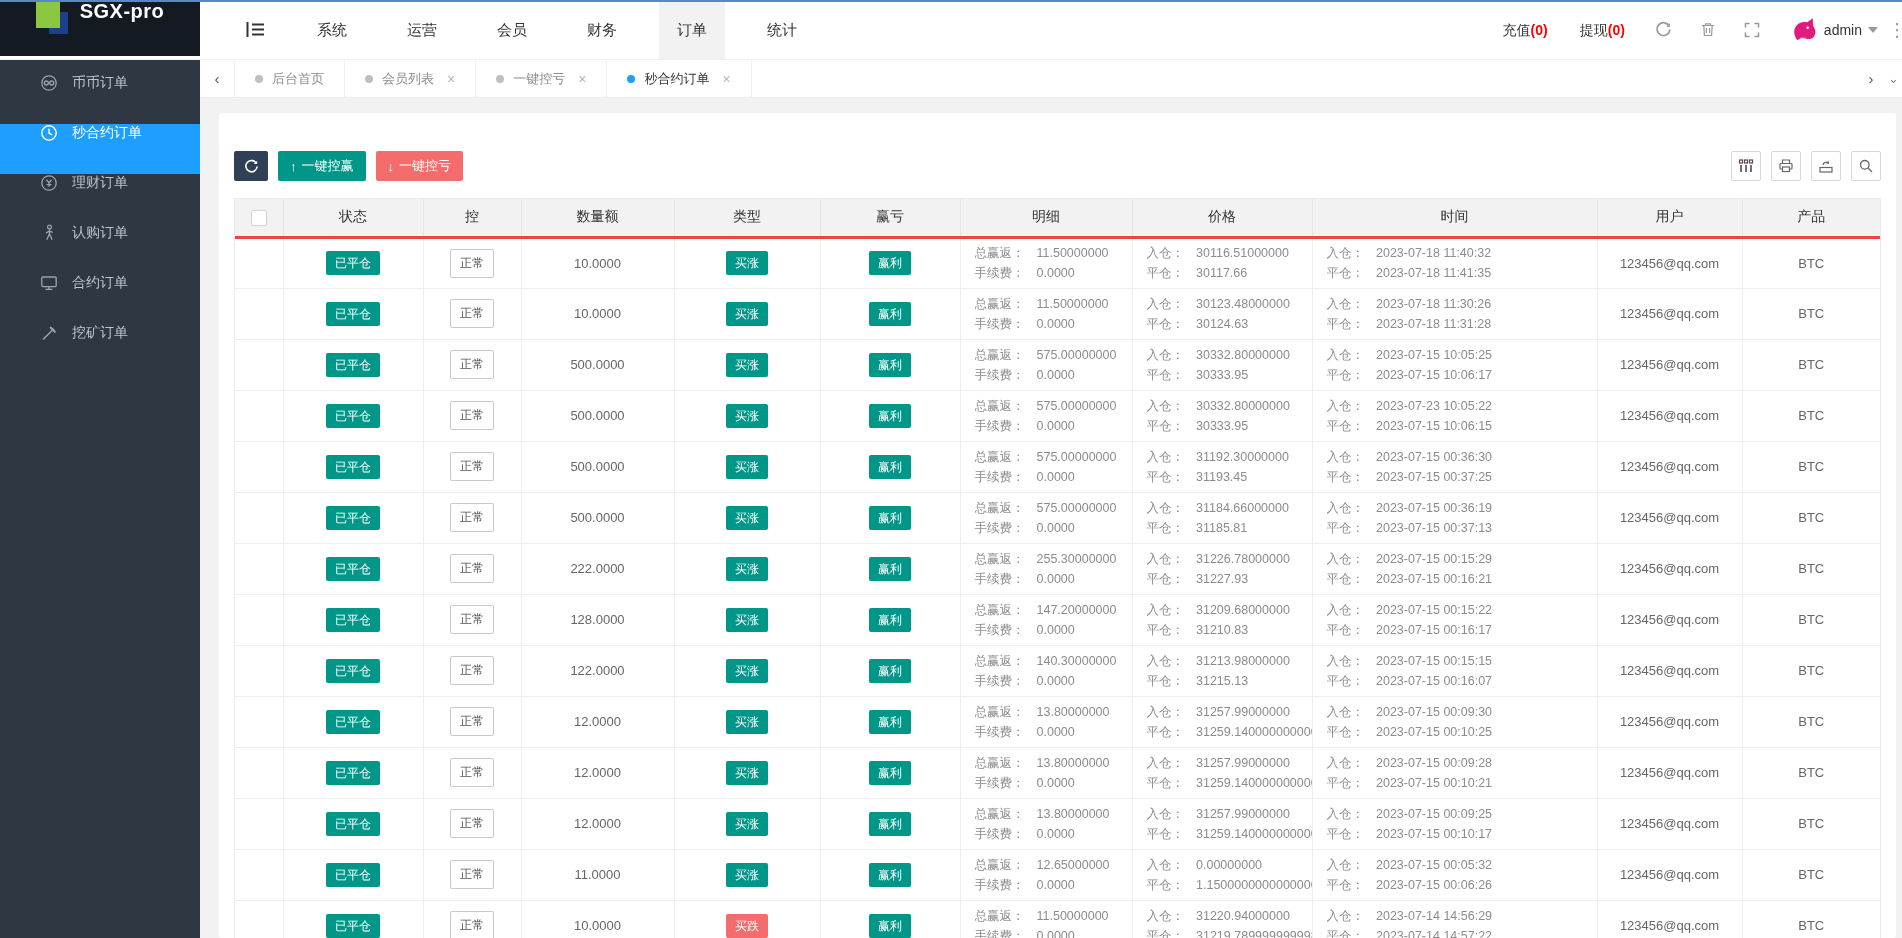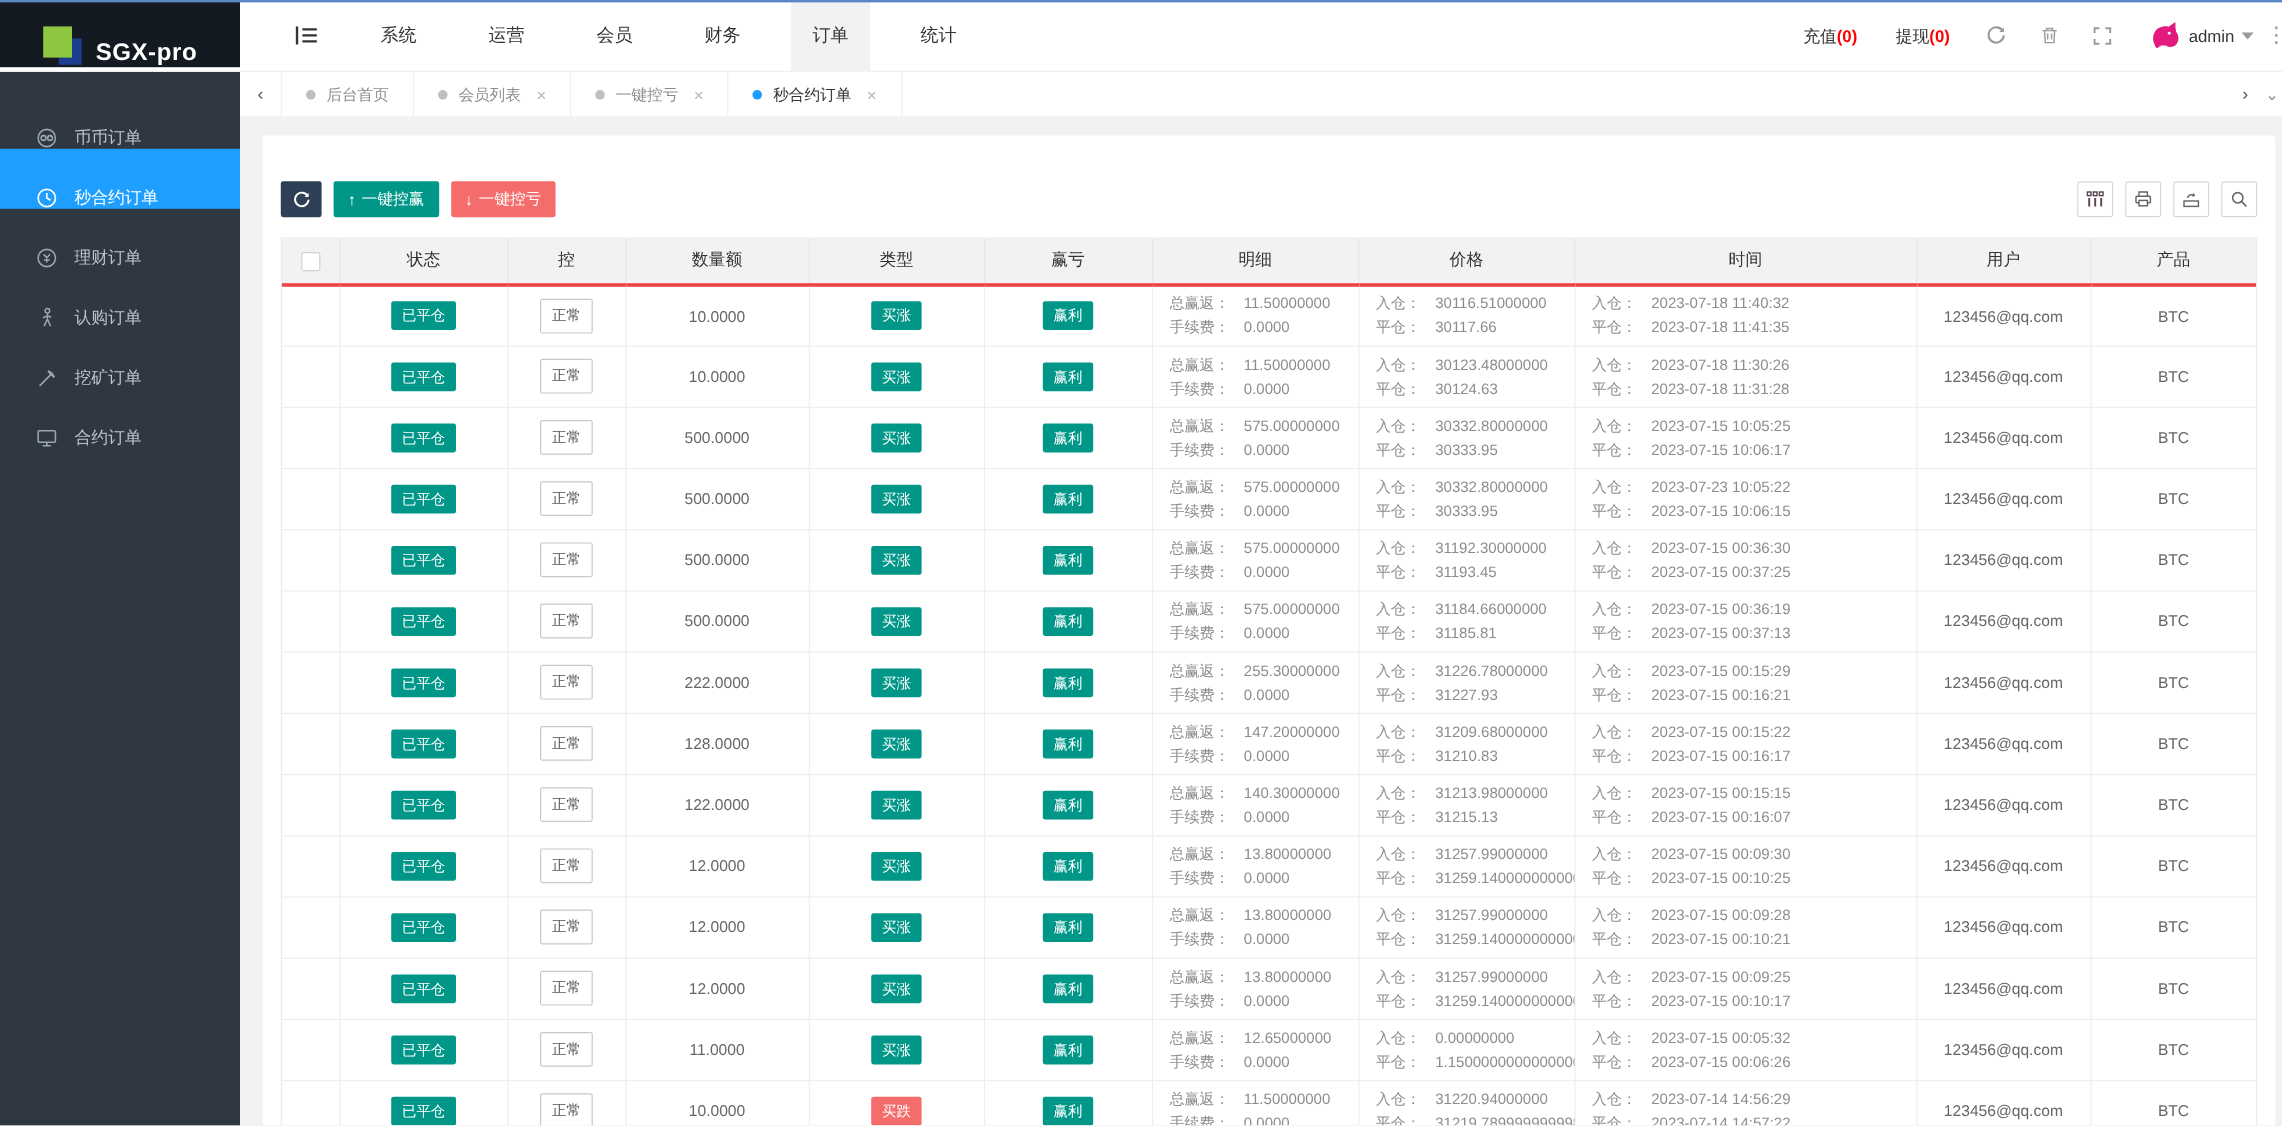--- a/index.html
+++ b/index.html
@@ -6,21 +6,21 @@
   html,body { width:1902px; height:938px; overflow:hidden; background:#f2f2f2;
     font-family:"Liberation Sans","DejaVu Sans",sans-serif; }
   #app { position:relative; width:1902px; height:938px; overflow:hidden; }
 
   
   .top-accent { position:absolute; top:0; left:0; width:100%; height:2px; background:#5b87c7; z-index:30; }
 
   
   .topbar { position:absolute; top:0; left:0; width:1902px; height:60px; background:#fff;
     border-bottom:1px solid #f0f0f0; display:flex; align-items:stretch; z-index:20; overflow:hidden; }
-  .logo { width:200px; height:56px; background:var(--logo-bg,#131a22); display:flex; align-items:flex-end;
+  .logo { width:200px; height:56px; background:var(--logo-bg,#131a22); display:flex; align-items:flex-start;
     justify-content:center; gap:10px; flex:0 0 auto; }
   .logo-mark { position:relative; width:34px; height:36px; }
   .logo-sq-blue { position:absolute; left:13px; top:12px; width:19px; height:22px; background:#1d3e8f; }
   .logo-sq-green { position:absolute; left:0; top:2px; width:24px; height:26px; background:#8dc63f; }
   .logo-text { color:#fff; font-size:20px; font-weight:bold; letter-spacing:0.5px; }
 
   .hamburger { margin-left:42px; display:flex; align-items:center; padding:0 4px; cursor:pointer; }
   .main-menu { display:flex; margin-left:30px; list-style:none;gap:24px; }
   .main-menu li { line-height:60px; padding:0 18px; font-size:15px; color:#333; cursor:pointer; }
   .main-menu li.active { background:#f2f2f2; }
@@ -46,21 +46,21 @@
   .tab .dot { width:8px; height:8px; border-radius:50%; background:#bfbfbf; }
   .tab.active { color:#333; }
   .tab.active .dot { background:var(--accent,#1e9fff); }
   .tab .close { color:#b5b5b5; font-size:14px; margin-left:4px; cursor:pointer; }
   .tab-arrow.right { margin-left:auto; }
   .tab-corner { width:14px; display:flex; align-items:center; color:#888; font-size:13px; flex:0 0 auto; }
 
   
   .sidebar { position:absolute; top:60px; left:0; width:200px; height:878px; background:var(--sidebar,#2e3742); }
   .side-list { list-style:none; padding-top:14px; }
-  .side-item { height:50px; display:flex; align-items:flex-end; gap:14px; padding-left:30px;
+  .side-item { height:50px; display:flex; align-items:flex-start; gap:14px; padding-left:40px;
     color:#bcc4cc; font-size:14px; cursor:pointer; }
   .side-item svg { flex:0 0 auto; color:#9aa5af; }
   .side-item.active { background:var(--accent,#1e9fff); color:#fff; }
   .side-item.active svg { color:#fff; }
 
   
   .content { position:absolute; top:98px; left:200px; width:1702px; height:840px;
     background:#f2f2f2; padding:15px 6px 0 19px; }
   .card { background:#fff; width:1677px; height:825px; border-radius:2px; padding:0 15px;
     overflow:hidden; position:relative; }
@@ -215,33 +215,33 @@
         <span>理财订单</span>
       </li>
       <li class="side-item">
         <svg width="18" height="18" viewBox="0 0 18 18" fill="none" stroke="currentColor" stroke-width="1.3">
           <circle cx="9.5" cy="3" r="1.9"></circle>
             <path d="M9.5 5.2v4.6M9.5 7.2l-3.6 1.6M9.5 7.2l3.2 1.2M9.5 9.8l-2.8 6M9.5 9.8l2.6 6"></path>
         </svg>
         <span>认购订单</span>
       </li>
       <li class="side-item">
+        <svg width="18" height="18" viewBox="0 0 18 18" fill="none" stroke="currentColor" stroke-width="1.3">
+          <rect x="1.8" y="3" width="14.4" height="9.6" rx="1"></rect>
+            <path d="M9 12.6v2.6M5.6 15.4h6.8"></path>
+        </svg>
+        <span>合约订单</span>
+      </li>
+      <li class="side-item">
         <svg width="18" height="18" viewBox="0 0 18 18" fill="none" stroke="currentColor" stroke-width="1.4">
           <path d="M3 15.5L12.5 6"></path>
             <path d="M10 3.2c2.6.9 4.3 2.6 5.2 5.2"></path>
             <path d="M10 3.2L12.5 6l2.7 2.4"></path>
         </svg>
         <span>挖矿订单</span>
-      </li>
-      <li class="side-item">
-        <svg width="18" height="18" viewBox="0 0 18 18" fill="none" stroke="currentColor" stroke-width="1.3">
-          <rect x="1.8" y="3" width="14.4" height="9.6" rx="1"></rect>
-            <path d="M9 12.6v2.6M5.6 15.4h6.8"></path>
-        </svg>
-        <span>合约订单</span>
       </li>
     </ul>
   </aside>
 
   <main class="content">
     <section class="card">
 
       <div class="card-toolbar">
         <button class="btn dark">
           <svg width="15" height="15" viewBox="0 0 16 16" fill="none" stroke="#fff" stroke-width="1.7">

